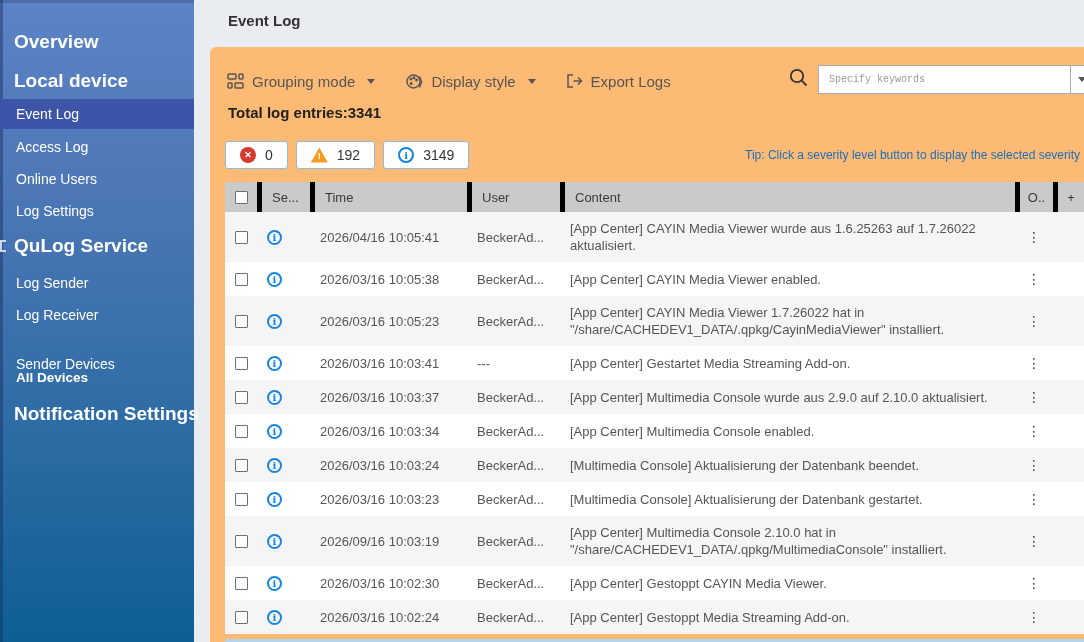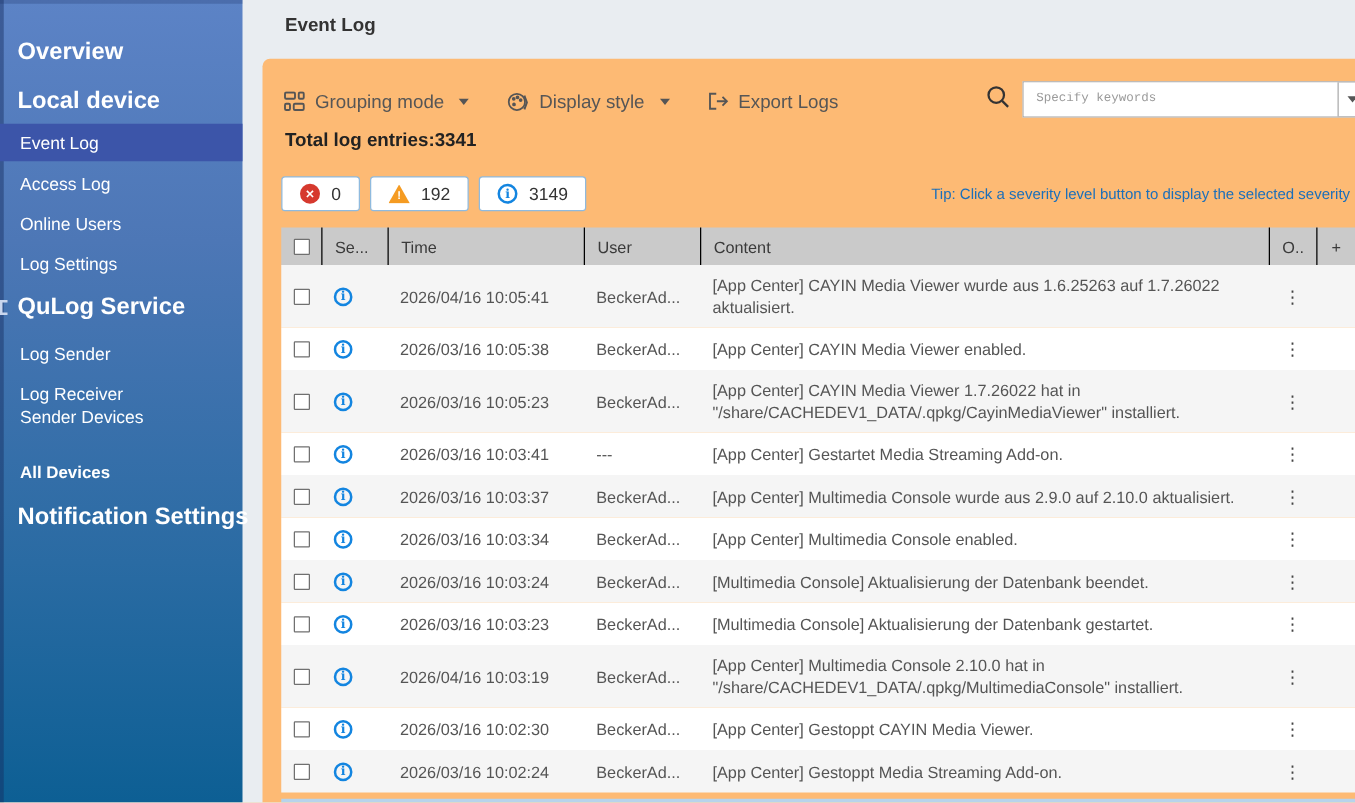--- a/index.html
+++ b/index.html
@@ -49,21 +49,21 @@
   .icon-warning { width:17px; height:15px; background:#f59b22; clip-path:polygon(50% 0,100% 100%,0 100%);
     color:#fff; display:inline-flex; align-items:flex-end; justify-content:center; font-size:9px; font-weight:bold; line-height:13px; }
   .icon-info-lg { width:16px; height:16px; border:2px solid #1385e0; border-radius:50%; color:#1385e0;
     display:inline-flex; align-items:center; justify-content:center;
     font-family:"DejaVu Serif",serif; font-size:10px; font-weight:bold; }
   .tip { position:absolute; left:535px; top:101px; font-size:12px; color:#1c6fba; white-space:nowrap; }
 
   
   .table { position:absolute; left:15px; top:135px; width:859px; }
   .thead { display:flex; height:30px; background:#cacaca; align-items:center; font-size:13px; color:#3a3a3a; }
-  .thead .hc { height:30px; display:flex; align-items:center; border-left:1px solid #000000; padding-left:10px; }
+  .thead .hc { height:30px; display:flex; align-items:center; border-left:5px solid #000000; padding-left:10px; }
   .thead .hc:first-child { border-left:none; }
   .col-sel { width:32px; justify-content:center; padding-left:0 !important; }
   .col-sev { width:53px; }
   .col-time { width:157px; }
   .col-user { width:93px; }
   .col-content { width:455px; }
   .col-op { width:38px; justify-content:center; padding-left:0 !important; }
   .col-plus { width:31px; justify-content:center; padding-left:0 !important; }
 
   .trow { display:flex; min-height:34px; align-items:center; background:#fff; font-size:13px; color:#555; }
@@ -87,21 +87,21 @@
     <div id="nav-list">
         <div class="nav-item header" style="top: 27px;">Overview</div>
         <div class="nav-item header" style="top: 66px;">Local device</div>
         <div class="nav-item item selected" style="top: 99px;">Event Log</div>
         <div class="nav-item item" style="top: 132px;">Access Log</div>
         <div class="nav-item item" style="top: 164px;">Online Users</div>
         <div class="nav-item item" style="top: 196px;">Log Settings</div>
         <div class="nav-item header" style="top: 231px;">QuLog Service</div>
         <div class="nav-item item" style="top: 268px;">Log Sender</div>
         <div class="nav-item item" style="top: 300px;">Log Receiver</div>
-        <div class="nav-item item" style="top: 318px;">Sender Devices</div>
+        <div class="nav-item item" style="top: 349px;">Sender Devices</div>
         <div class="nav-item subitem" style="top: 363px;">All Devices</div>
         <div class="nav-item header" style="top: 399px;">Notification Settings</div>
       </div>
     <span class="collapse-glyph"></span>
   </div>
 
   <div class="page-title">Event Log</div>
 
   <div class="card">
 
@@ -303,21 +303,21 @@
               <span class="kebab">⋮</span>
             </div>
   </div>
           <div class="trow odd">
     <div class="c col-sel">
               <span class="cb"></span>
             </div>
     <div class="c col-sev">
               <span class="icon-info">i</span>
             </div>
-    <div class="c col-time">2026/04/16 10:03:19</div>
+    <div class="c col-time">2026/09/16 10:03:19</div>
     <div class="c col-user">BeckerAd...</div>
     <div class="c col-content">[App Center] Multimedia Console 2.10.0 hat in "/share/CACHEDEV1_DATA/.qpkg/MultimediaConsole" installiert.</div>
     <div class="c col-op">
               <span class="kebab">⋮</span>
             </div>
   </div>
           <div class="trow">
     <div class="c col-sel">
               <span class="cb"></span>
             </div>

